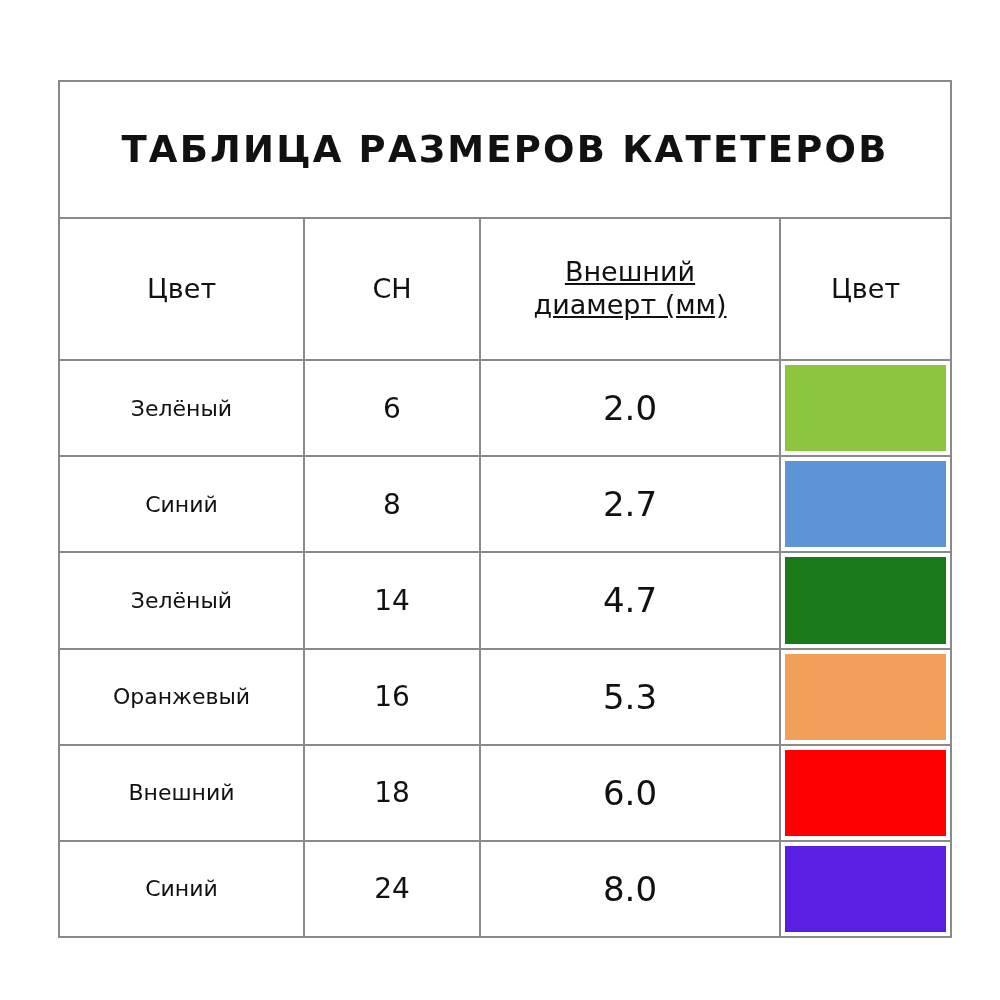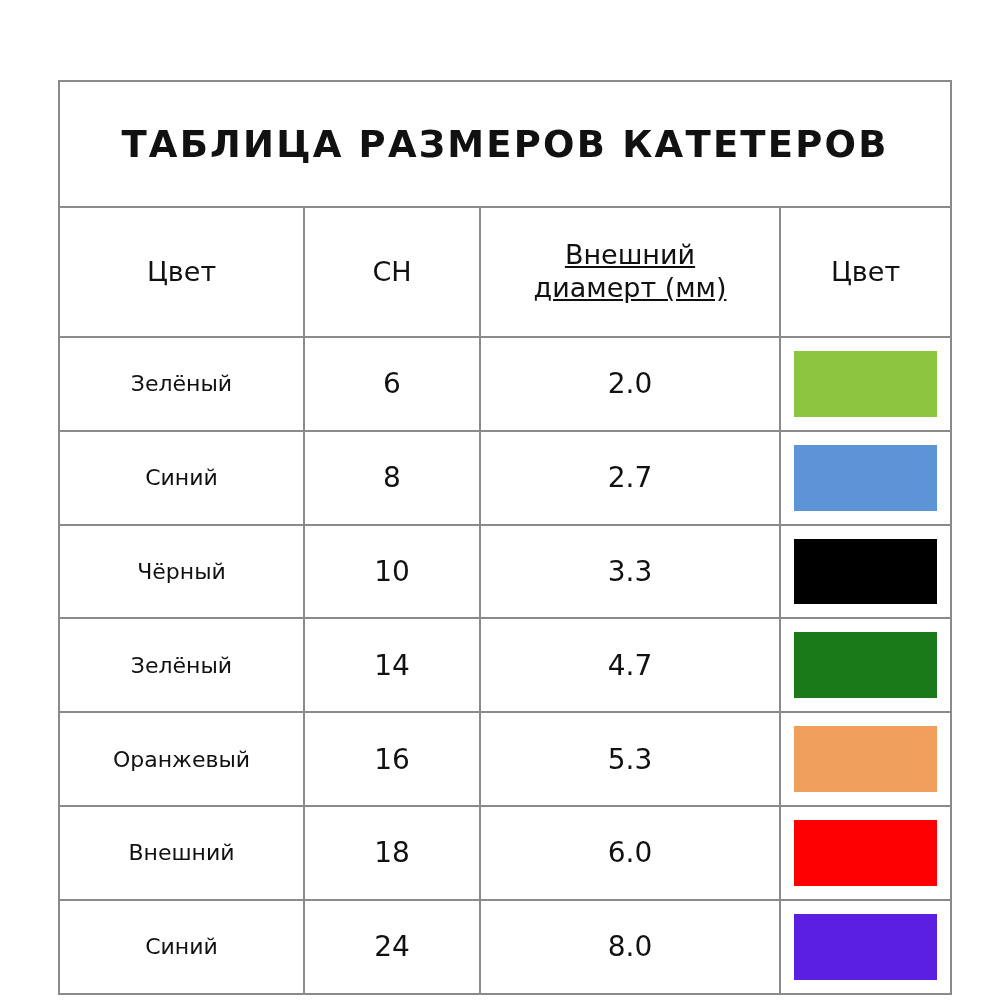--- a/index.html
+++ b/index.html
@@ -30,21 +30,21 @@
   table.size-table {
     width: 100%;
     height: 100%;
     border-collapse: collapse;
     table-layout: fixed;
   }
 
   table.size-table td,
   table.size-table th {
     border: 2px solid #8a8a8a;
-    padding: 13px;
+    padding: 4px;
     text-align: center;
     vertical-align: middle;
     background: #ffffff;
   }
 
   
   col.c-name   { width: 245px; }
   col.c-ch     { width: 176px; }
   col.c-diam   { width: 300px; }
   col.c-swatch { width: 171px; }
@@ -77,21 +77,21 @@
   }
   .cell-name {
     font-size: 22px;
     color: #111111;
   }
   .cell-ch {
     font-size: 28px;
     color: #111111;
   }
   .cell-diam {
-    font-size: 28px;
+    font-size: 34px;
     color: #111111;
   }
   .cell-swatch {
     padding: 0;
   }
   .swatch {
     width: 100%;
     height: 100%;
     min-height: 62px;
     display: block;
@@ -132,28 +132,20 @@
           </tr>
           <tr class="body-row">
             <td class="cell-name">Синий</td>
             <td class="cell-ch">8</td>
             <td class="cell-diam">2.7</td>
             <td class="cell-swatch">
               <div class="swatch" style="background: rgb(92, 148, 214);"></div>
             </td>
           </tr>
           <tr class="body-row">
-            <td class="cell-name">Чёрный</td>
-            <td class="cell-ch">10</td>
-            <td class="cell-diam">3.3</td>
-            <td class="cell-swatch">
-              <div class="swatch" style="background: rgb(0, 0, 0);"></div>
-            </td>
-          </tr>
-          <tr class="body-row">
             <td class="cell-name">Зелёный</td>
             <td class="cell-ch">14</td>
             <td class="cell-diam">4.7</td>
             <td class="cell-swatch">
               <div class="swatch" style="background: rgb(26, 122, 26);"></div>
             </td>
           </tr>
           <tr class="body-row">
             <td class="cell-name">Оранжевый</td>
             <td class="cell-ch">16</td>

